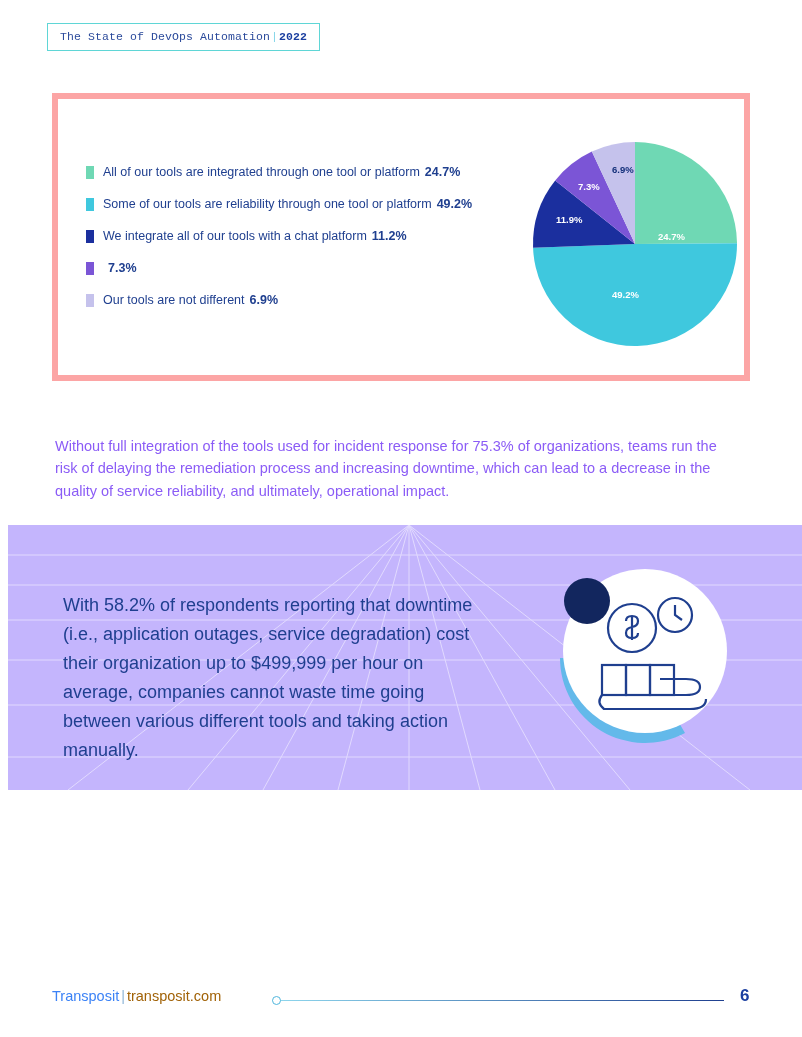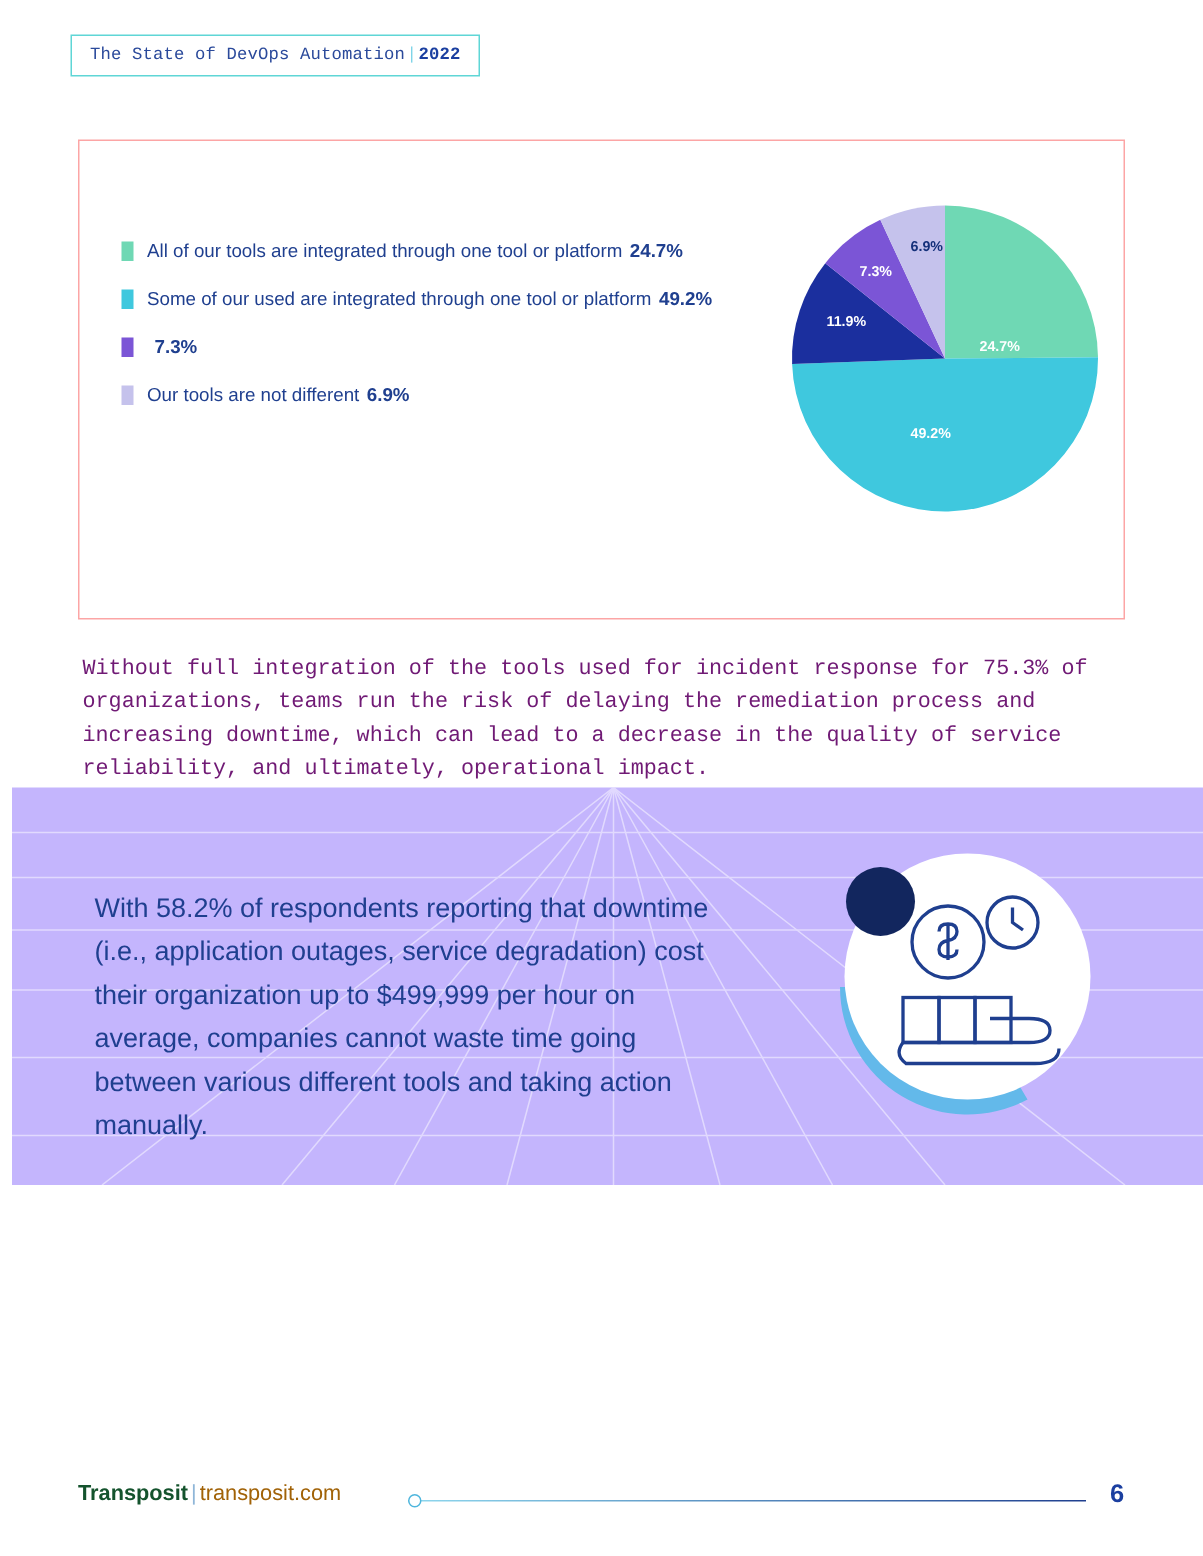--- a/index.html
+++ b/index.html
@@ -37,22 +37,22 @@
     color: #7fd4e8;
     padding: 0 1px;
   }
 
   
   .chart-card {
     position: absolute;
     left: 52px;
     top: 93px;
     width: 698px;
-    height: 320px;
-    border: 1px solid #fca5a5;
+    height: 288px;
+    border: 6px solid #fca5a5;
     background: #ffffff;
     box-sizing: border-box;
     text-decoration: underline;
   }
 
   .legend {
     position: absolute;
     left: 28px;
     top: 66px;
     width: 440px;
@@ -99,22 +99,21 @@
   }
 
   
   .body-para {
     position: absolute;
     left: 55px;
     top: 420px;
     width: 680px;
     font-size: 14.5px;
     line-height: 22.5px;
-    color: #701a75;
-    font-family: Liberation Mono, monospace;
+    color: #8b5cf6;
   }
 
   
   .band {
     position: absolute;
     left: 8px;
     top: 525px;
     width: 802px;
     height: 265px;
     background: #c4b5fd;
@@ -152,22 +151,22 @@
     height: 30px;
   }
   .footer-brand {
     position: absolute;
     left: 52px;
     top: 0px;
     font-size: 14.5px;
     color: #1f3f8f;
   }
   .footer-brand .bold {
-    font-weight: bold;
-    color: #14532d;
+    font-weight: normal;
+    color: #3b82f6;
   }
   .footer-brand .sep {
     color: #8fb6d8;
     padding: 0 2px;
   }
   .footer-brand .url {
     color: #a16207;
   }
   .footer-rule {
     position: absolute;
@@ -207,22 +206,27 @@
 <div class="chart-card">
 
   <div class="legend">
     <div class="legend-row">
       <span class="legend-swatch" style="background:#6fd8b4"></span>
       <span class="legend-label">All of our tools are integrated through one tool or platform</span>
       <span class="legend-value">24.7%</span>
     </div>
     <div class="legend-row">
       <span class="legend-swatch" style="background:#3fc8de"></span>
-      <span class="legend-label">Some of our used are integrated through one tool or platform</span>
+      <span class="legend-label">Some of our tools are reliability through one tool or platform</span>
       <span class="legend-value">49.2%</span>
+    </div>
+    <div class="legend-row">
+      <span class="legend-swatch" style="background:#1b2f9e"></span>
+      <span class="legend-label">We integrate all of our tools with a chat platform</span>
+      <span class="legend-value">11.2%</span>
     </div>
     <div class="legend-row">
       <span class="legend-swatch" style="background:#7b55d6"></span>
       <span class="legend-value">7.3%</span>
     </div>
     <div class="legend-row">
       <span class="legend-swatch" style="background:#c5c2ec"></span>
       <span class="legend-label">Our tools are not different</span>
       <span class="legend-value">6.9%</span>
     </div>

